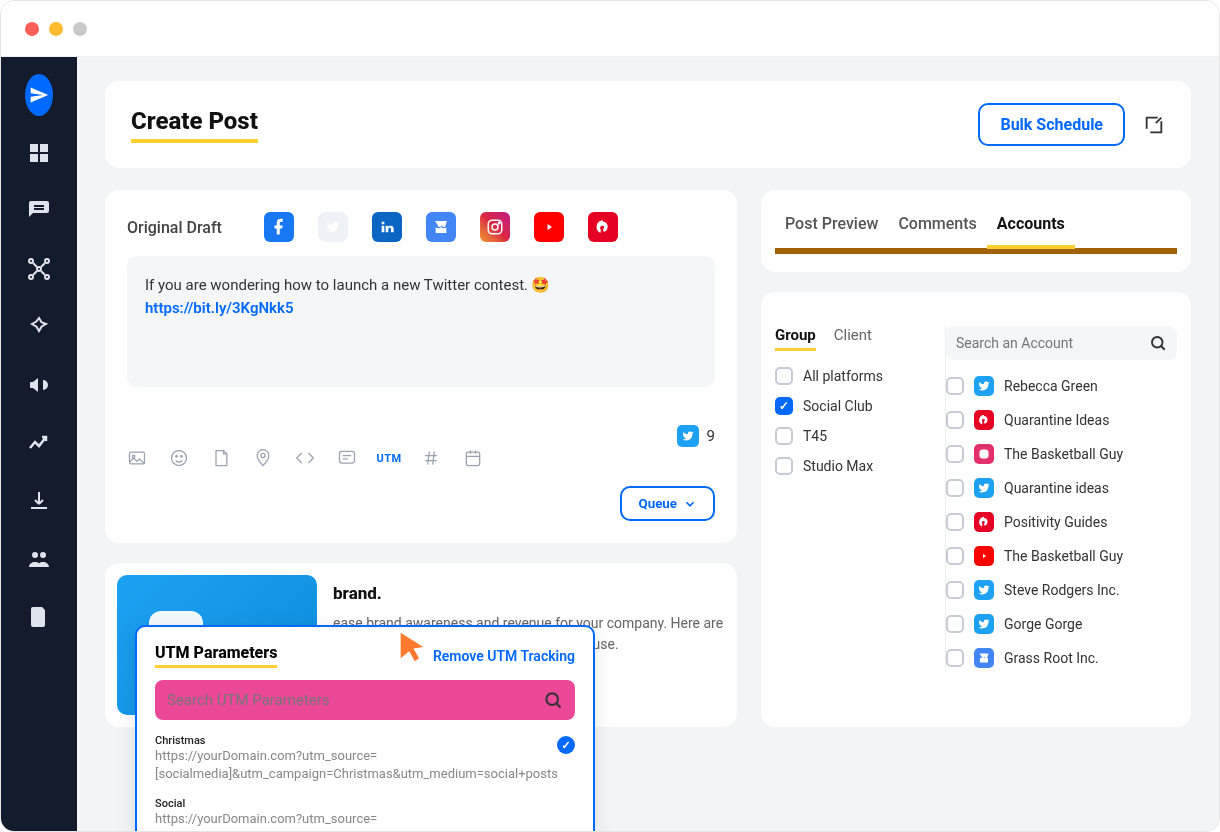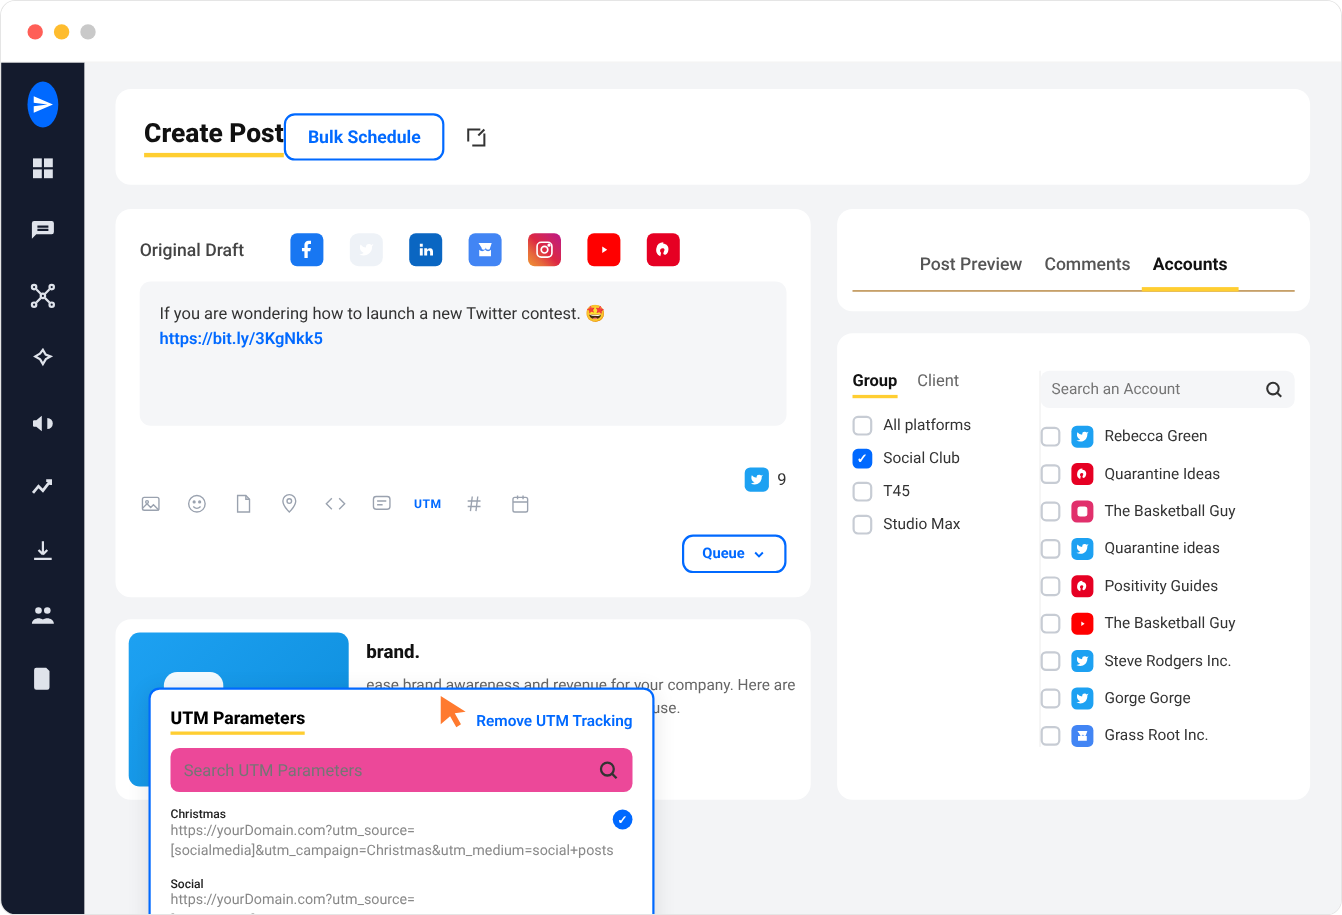--- a/index.html
+++ b/index.html
@@ -14,21 +14,21 @@
 .sidebar { width: 76px; background: #141b2d; display: flex; flex-direction: column; align-items: center; padding-top: 24px; gap: 30px; }
 .sidebar-icon { width: 28px; height: 28px; display: flex; align-items: center; justify-content: center; color: #dfe3eb; }
 .sidebar-icon svg { width: 24px; height: 24px; }
 .paperplane { width: 42px; height: 42px; border-radius: 50%; background: #0069ff; display:flex; align-items:center; justify-content:center;}
 .paperplane svg { width:20px; height:20px; fill:#fff;}
 .main { flex: 1; background: #f3f4f6; padding: 24px 28px; display: flex; gap: 24px; overflow: hidden; }
 .col-left { flex: 1.35; display:flex; flex-direction:column; gap:20px;}
 .col-right { width: 430px; display:flex; flex-direction:column; gap:20px;}
 
 .card { background: #fff; border-radius: 14px; }
-.header-card { padding: 22px 26px; display:flex; align-items:center; }
+.header-card { padding: 22px 26px; display:flex; align-items:center; justify-content:space-between;}
 .page-title { font-size: 24px; font-weight: 800; color: #111; border-bottom: 4px solid #ffce31; padding-bottom: 4px; display:inline-block;}
 .header-actions { display:flex; align-items:center; gap:18px;}
 .bulk-btn { border: 2px solid #0069ff; color: #0069ff; background:#fff; font-weight:700; font-size:16px; padding:10px 20px; border-radius:10px; cursor:pointer;}
 .compose-icon { width:22px; height:22px; color:#333;}
 
 .compose-card { padding: 22px; position:relative; }
 .label-row { display:flex; align-items:center; gap: 22px; }
 .draft-label { font-size:16px; color:#444; font-weight:500; }
 .platform-icons { display:flex; align-items:center; gap: 24px;}
 .plat { width:30px; height:30px; border-radius:6px; display:flex; align-items:center; justify-content:center; font-size:18px;}
@@ -57,21 +57,21 @@
 .preview-card { padding:12px; display:flex; gap:16px;}
 .preview-img { width:200px; height:140px; background: linear-gradient(135deg,#1da1f2,#0d8ddb); border-radius:10px; position:relative; overflow:hidden;}
 .preview-img::before, .preview-img::after { content:""; position:absolute; background:#fff; opacity:.95;}
 .preview-img::before { width:54px; height:54px; border-radius:12px; top:36px; left:32px; }
 .preview-img::after { width:40px; height:40px; border-radius:10px; top:60px; left:96px;}
 .preview-text { flex:1; padding-top:8px;}
 .preview-text h3 { font-size:17px; font-weight:800; color:#111; margin-bottom:10px;}
 .preview-text p { font-size:14px; color:#666; line-height:1.5;}
 
 .tab-card { padding: 18px 14px;}
-.tabs-top { display:flex; justify-content:center; border-bottom:1px solid #a16207;margin-top:16px;}
+.tabs-top { display:flex; justify-content:flex-start; border-bottom:6px solid #a16207;}
 .tab { font-size:16px; color:#555; font-weight:500; padding:6px 10px 12px; cursor:pointer;}
 .tab.active { color:#111; font-weight:700; border-bottom:4px solid #ffce31; margin-bottom:-1px;}
 
 .accounts-body { display:flex; margin-top:16px;}
 .groups-col { width:170px; display:flex; flex-direction:column; gap:10px;}
 .subtabs { display:flex; gap:18px; font-size:15px;}
 .subtab { cursor:pointer; padding-bottom:4px; color:#666;}
 .subtab.active { color:#111; font-weight:700; border-bottom:3px solid #ffce31;}
 .search-box { display:flex; align-items:center; background:#f5f6f8; border-radius:8px; padding:8px 10px; gap:6px;}
 .search-box input { border:none; background:transparent; outline:none; flex:1; font-size:14px; color:#333;}

